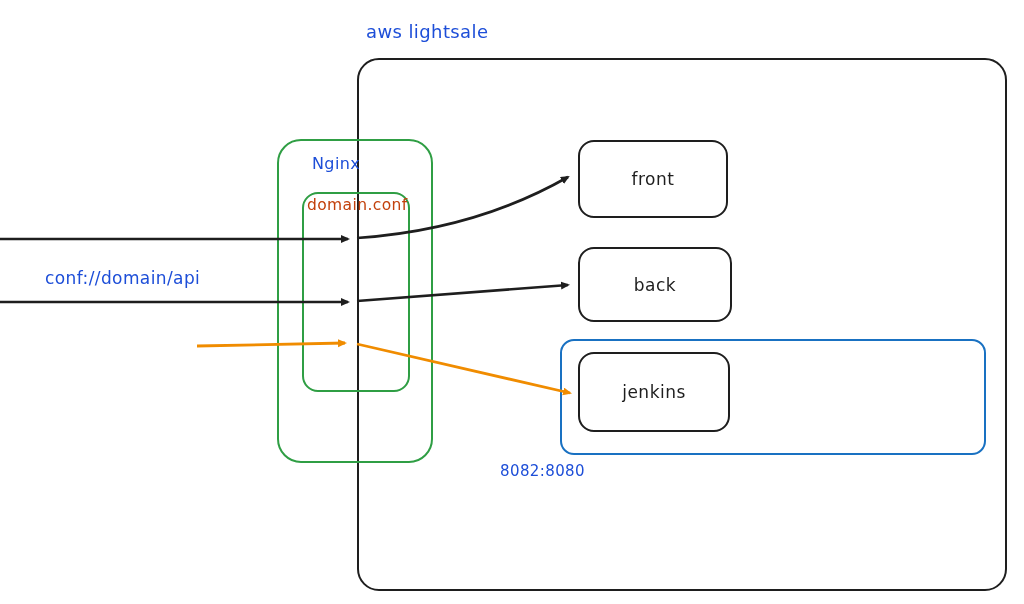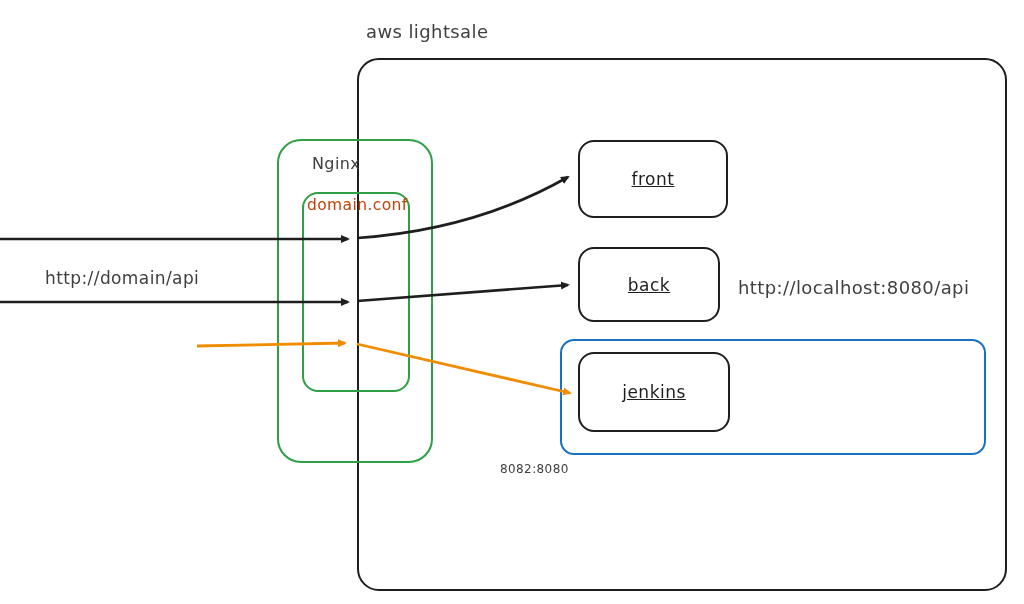--- a/index.html
+++ b/index.html
@@ -42,41 +42,40 @@
     border-radius: 14px;
   }
   .node {
     border: 2.5px solid #1e1e1e;
     border-radius: 16px;
     display: flex;
     align-items: center;
     justify-content: center;
     font-size: 17px;
     letter-spacing: 0.5px;
-    text-decoration: underline;
   }
   .front-node  { left: 578px; top: 140px; width: 150px; height: 78px; }
-  .back-node   { left: 578px; top: 247px; width: 142px; height: 75px; }
+  .back-node   { left: 578px; top: 247px; width: 154px; height: 75px; }
   .jenkins-node{ left: 578px; top: 352px; width: 152px; height: 80px; background: #ffffff; }
   .label {
     position: absolute;
     font-size: 17px;
     letter-spacing: 0.4px;
     white-space: nowrap;
-    color: #404040;
+    color: #1d4ed8;
   }
   .title-label    { left: 366px; top: 21px; font-size: 18px; }
   .nginx-label    { left: 312px; top: 154px; font-size: 16px; text-align: right; }
   .conf-label     { left: 307px; top: 196px; color: #c2410c; font-size: 15.5px; }
   .req-root-label { left: 57px;  top: 203px; }
   .req-api-label  { left: 45px;  top: 268px; }
   .req-jenkins-label { left: 10px; top: 342px; }
   .back-url-label    { left: 738px; top: 277px; font-size: 18px; }
   .jenkins-url-label { left: 747px; top: 381px; font-size: 18px; }
-  .port-map-label    { left: 500px; top: 462px; font-size: 12px; }
+  .port-map-label    { left: 500px; top: 462px; font-size: 15px; }
   .arrows {
     position: absolute;
     left: 0; top: 0;
     width: 1024px; height: 604px;
     pointer-events: none;
   }
 </style>
 </head>
 <body>
 
@@ -96,23 +95,22 @@
   <div class="box node front-node">
     <span>front</span>
   </div>
   <div class="box node back-node">
     <span>back</span>
   </div>
   <div class="box node jenkins-node">
     <span>jenkins</span>
   </div>
 
-  <div class="label req-api-label">http://domain/api</div>
+  <div class="label req-api-label">conf://domain/api</div>
 
-  <div class="label back-url-label">http://localhost:8080/api</div>
   <div class="label port-map-label">8082:8080</div>
 
   <svg class="arrows" viewBox="0 0 1024 604" xmlns="http://www.w3.org/2000/svg">
     <defs>
       <marker id="arrow-black" markerWidth="10" markerHeight="10" refX="7" refY="4" orient="auto" markerUnits="userSpaceOnUse">
         <path d="M0,0 L9,4 L0,8 z" fill="#1e1e1e"></path>
       </marker>
       <marker id="arrow-orange" markerWidth="10" markerHeight="10" refX="7" refY="4" orient="auto" markerUnits="userSpaceOnUse">
         <path d="M0,0 L9,4 L0,8 z" fill="#f08c00"></path>
       </marker>

